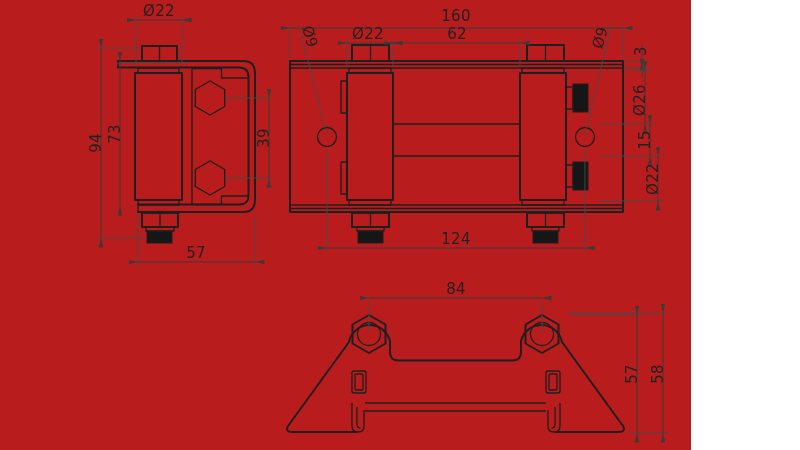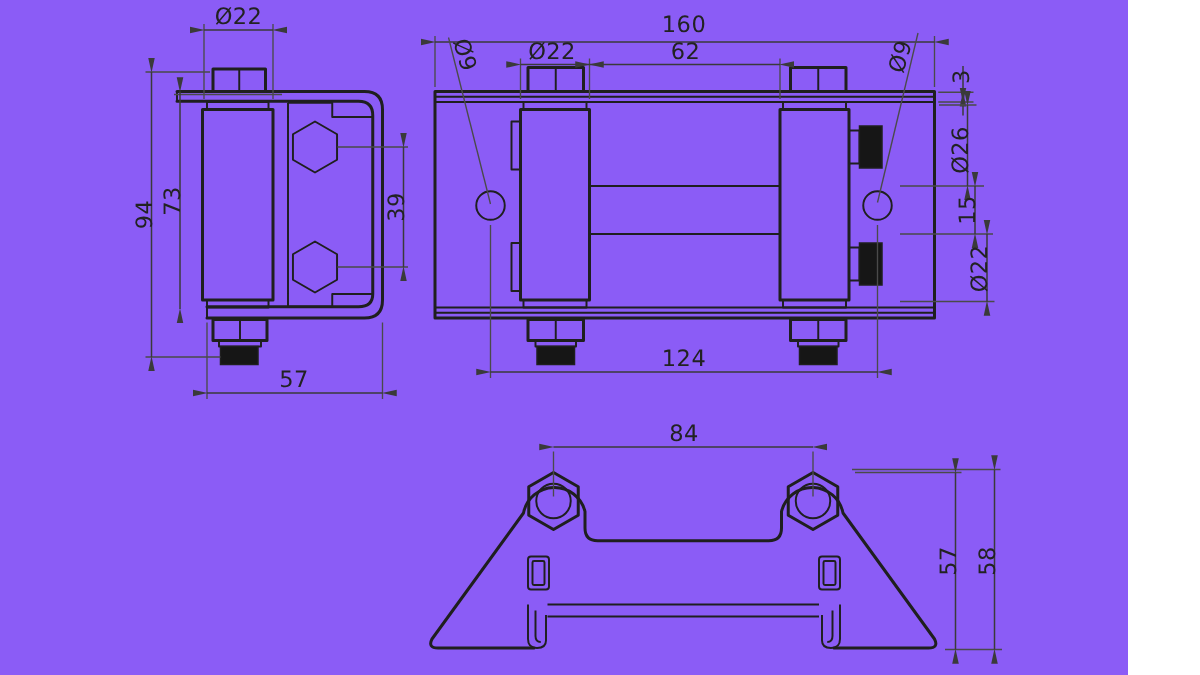--- a/index.html
+++ b/index.html
@@ -1,16 +1,16 @@
 <!DOCTYPE html>
 <html><head>
 <meta charset="utf-8">
 <style>
   html,body{margin:0;padding:0;background:#ffffff;}
-  .stage{width:752px;height:450px;background:#8b5cf6;position:relative;overflow:hidden;}
+  .stage{width:691px;height:450px;background:#b91c1c;position:relative;overflow:hidden;}
   svg{display:block;}
   .obj{stroke:#1f1f1f;stroke-width:2;fill:none;stroke-linejoin:round;stroke-linecap:round;}
   .obj2{stroke:#1f1f1f;stroke-width:1.3;fill:none;stroke-linejoin:round;}
   .blk{fill:#161616;stroke:#1f1f1f;stroke-width:1;}
   .dim{stroke:#3a3a3a;stroke-width:1;fill:none;}
   .ext{stroke:#4a4a4a;stroke-width:0.9;fill:none;}
   .t{font-family:"DejaVu Sans",sans-serif;font-size:15px;fill:#222222;letter-spacing:0.3px;}
 </style>
 </head>
 <body>

